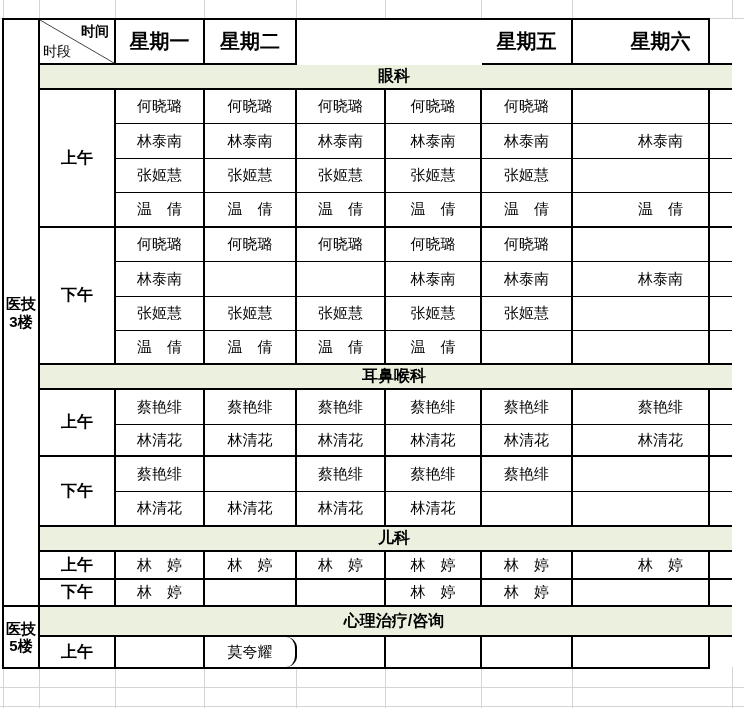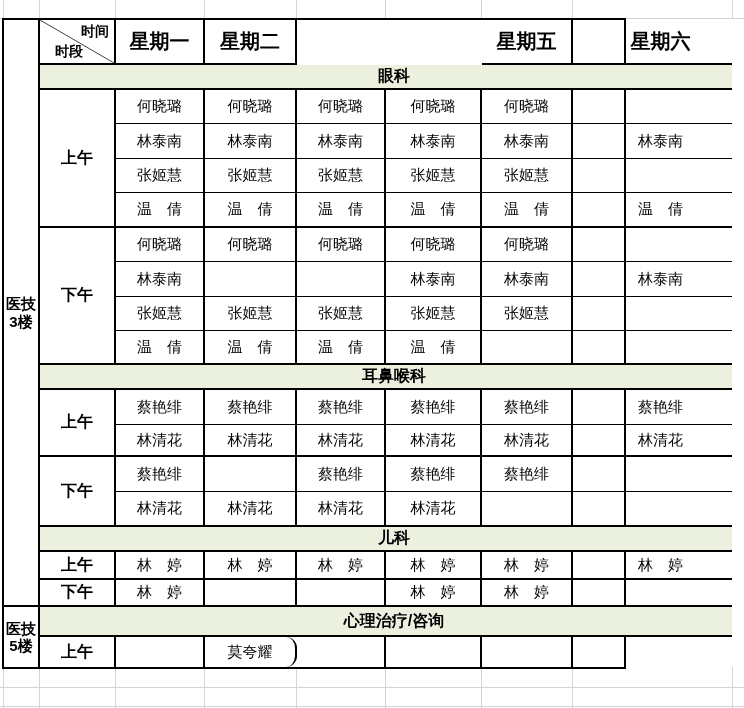--- a/index.html
+++ b/index.html
@@ -5,21 +5,21 @@
   html,body{margin:0;padding:0;}
   body{
     width:744px;height:708px;position:relative;background:#ffffff;
     font-family:"Liberation Sans","DejaVu Sans",sans-serif;color:#000;
     overflow:hidden;
   }
   .sheet{position:absolute;left:0;top:0;width:744px;height:708px;}
   .gl-v{position:absolute;width:1px;background:#d4d4d4;}
   .gl-h{position:absolute;height:1px;background:#d4d4d4;}
   .tbl{
-    position:absolute;left:2px;top:18px;width:624px;height:651px;
+    position:absolute;left:2px;top:18px;width:708px;height:651px;
     box-sizing:border-box;border:2px solid #000;background:#fff;
     display:grid;
     grid-template-columns:36px 76px 89px 92px 89px 96px 91px 159px;
     grid-template-rows:45px 25px 34px 35px 34px 35px 34px 35px 34px 34px 25px 35px 32px 35px 35px 25px 28px 27px 30px 30px;
   }
   .cell{
     box-sizing:border-box;display:flex;align-items:center;justify-content:center;
     border-right:2px solid #000;overflow:hidden;white-space:nowrap;
   }
   .lastcol{border-right:none;padding-left:16px;}
@@ -27,21 +27,21 @@
   .b2{border-bottom:2px solid #000;}
   .b0{border-bottom:none;}
   .day{font-weight:700;font-size:20px;}
   .band{font-weight:700;font-size:16px;}
   .period{font-weight:700;font-size:16px;}
   .bldg{font-weight:700;font-size:15px;text-align:center;line-height:1.15;}
   .name{font-size:15px;}
   .corner{position:relative;display:block;padding:0;}
   .corner svg{position:absolute;left:0;top:0;}
   .corner .c-top{position:absolute;top:3px;right:5px;font-weight:700;font-size:14px;}
-  .corner .c-bot{position:absolute;bottom:2px;left:15px;font-weight:700;font-size:14px;}
+  .corner .c-bot{position:absolute;bottom:2px;left:3px;font-weight:400;font-size:14px;}
 </style>
 </head>
 <body>
 
 <div class="sheet">
     <div class="gl-h" style="left: 0px; top: 706px; width: 744px; background: rgb(212, 212, 212);"></div>
     <div class="gl-h" style="left: 0px; top: 687px; width: 744px; background: rgb(212, 212, 212);"></div>
     <div class="gl-v" style="left: 732px; top: 667px; height: 41px; background: rgb(212, 212, 212);"></div>
     <div class="gl-v" style="left: 572px; top: 667px; height: 41px; background: rgb(212, 212, 212);"></div>
     <div class="gl-v" style="left: 481px; top: 667px; height: 41px; background: rgb(212, 212, 212);"></div>

